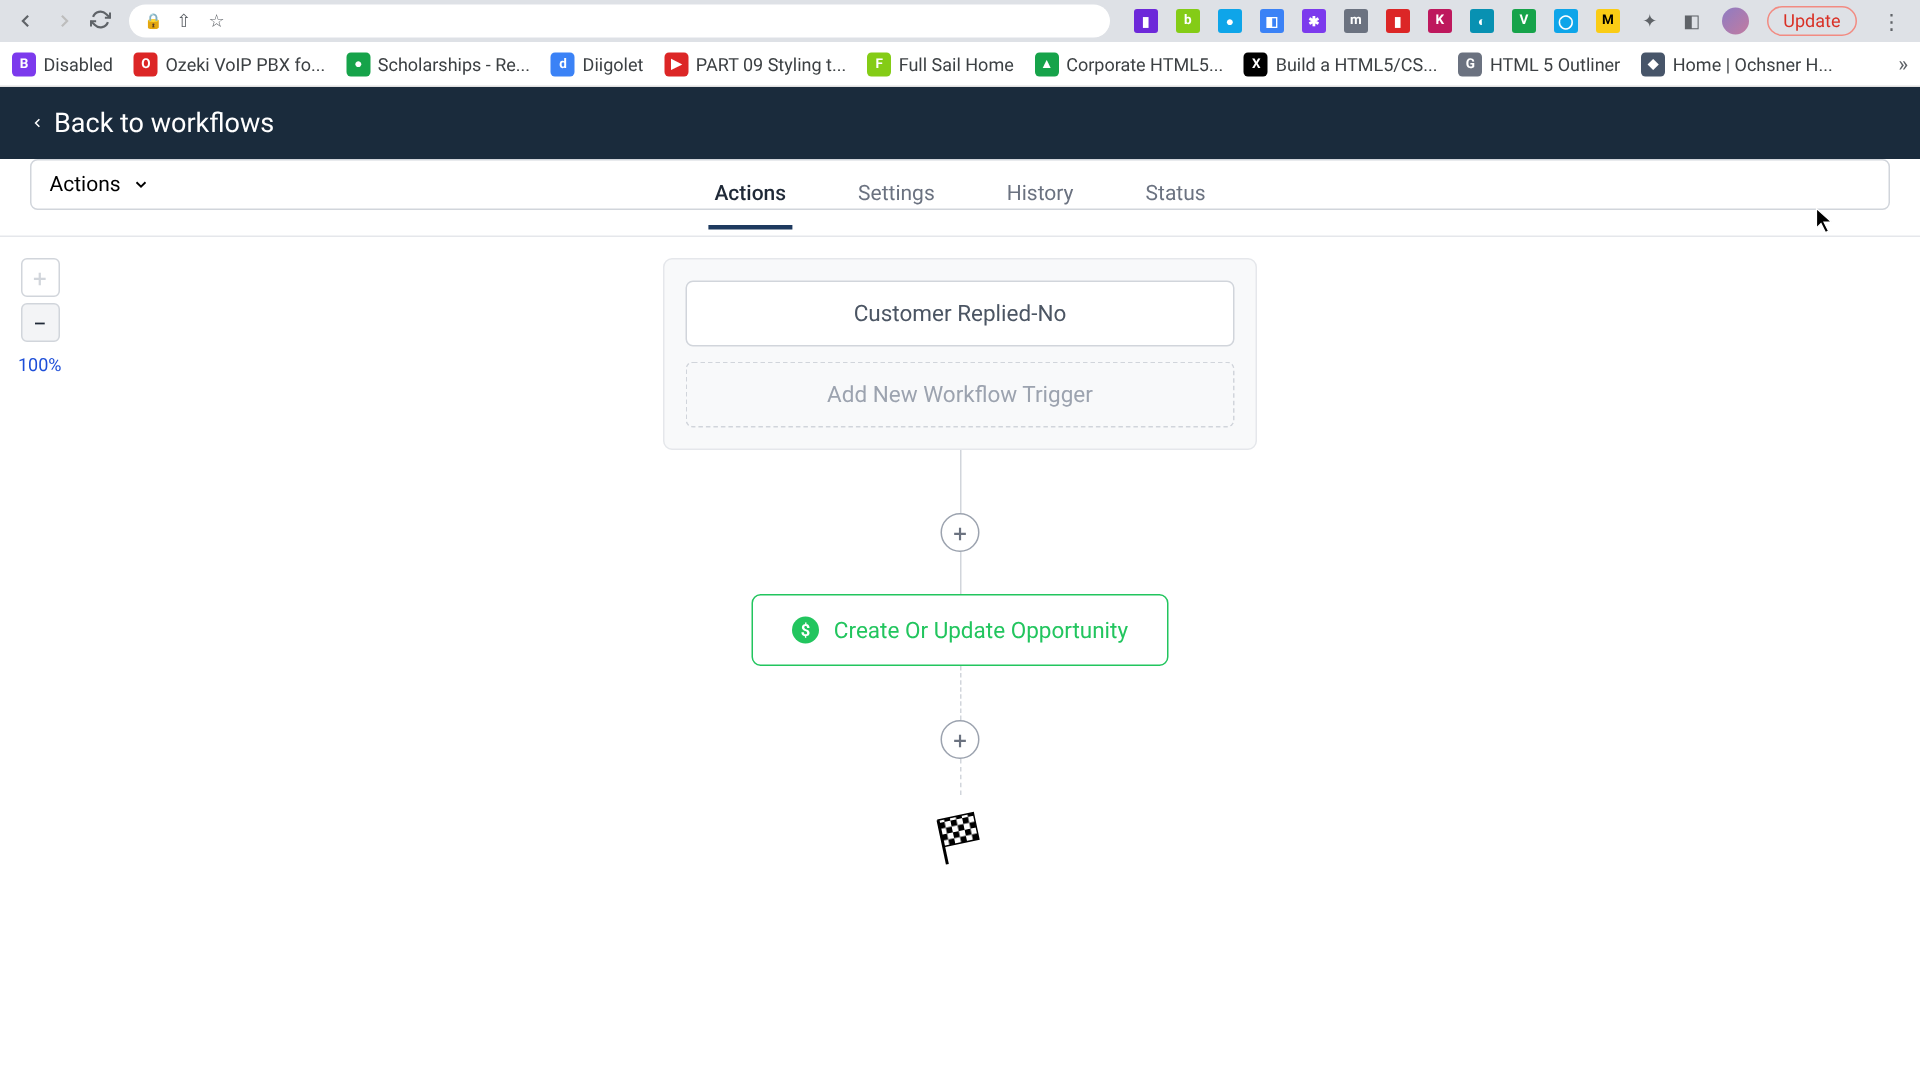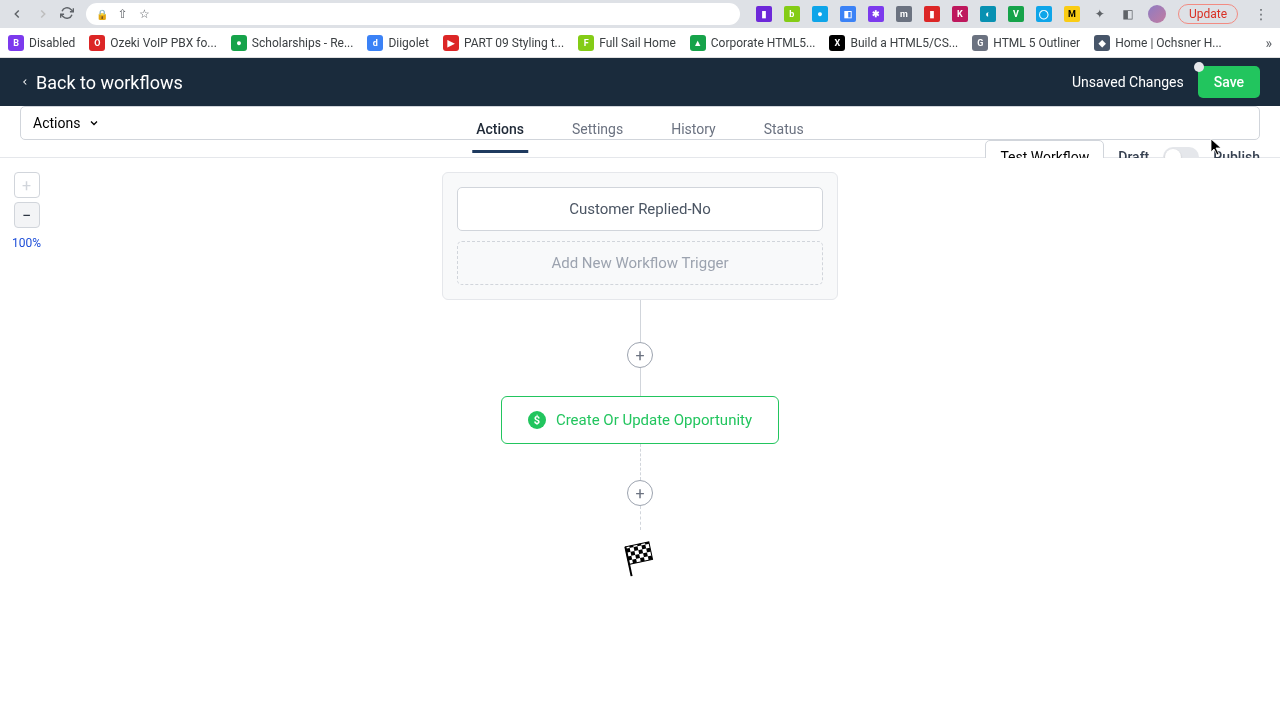--- a/index.html
+++ b/index.html
@@ -160,49 +160,34 @@
   <span class="bm-more">»</span>
 </div>
 
 <div class="app-header">
   <div class="back-link">
     <svg width="10" height="14" viewBox="0 0 24 24" fill="none" stroke="currentColor" stroke-width="2.5">
         <path d="M15 18l-6-6 6-6"></path>
       </svg>
     <span>Back to workflows</span>
   </div>
-  <div class="header-right">
-    <span class="unsaved">Unsaved Changes</span>
-    <button class="save-btn">
-      <span class="save-dot"></span>
-      <span>Save</span>
-    </button>
-  </div>
 </div>
 
 <div class="toolbar">
   <div class="actions-dd">
     <span>Actions</span>
     <svg width="12" height="12" viewBox="0 0 24 24" fill="none" stroke="currentColor" stroke-width="2.5">
         <path d="M6 9l6 6 6-6"></path>
       </svg>
   </div>
   <div class="tabs">
     <div class="tab active">Actions</div>
     <div class="tab">Settings</div>
     <div class="tab">History</div>
     <div class="tab">Status</div>
-  </div>
-  <div class="toolbar-right">
-    <button class="test-btn">Test Workflow</button>
-    <span class="draft-label">Draft</span>
-    <div class="toggle">
-      <div class="toggle-knob"></div>
-    </div>
-    <span class="publish-label">Publish</span>
   </div>
 </div>
 
 <div class="canvas">
   <div class="zoom-controls">
     <div class="zoom-btn faded">+</div>
     <div class="zoom-btn active">−</div>
     <div class="zoom-pct">100%</div>
   </div>
 

